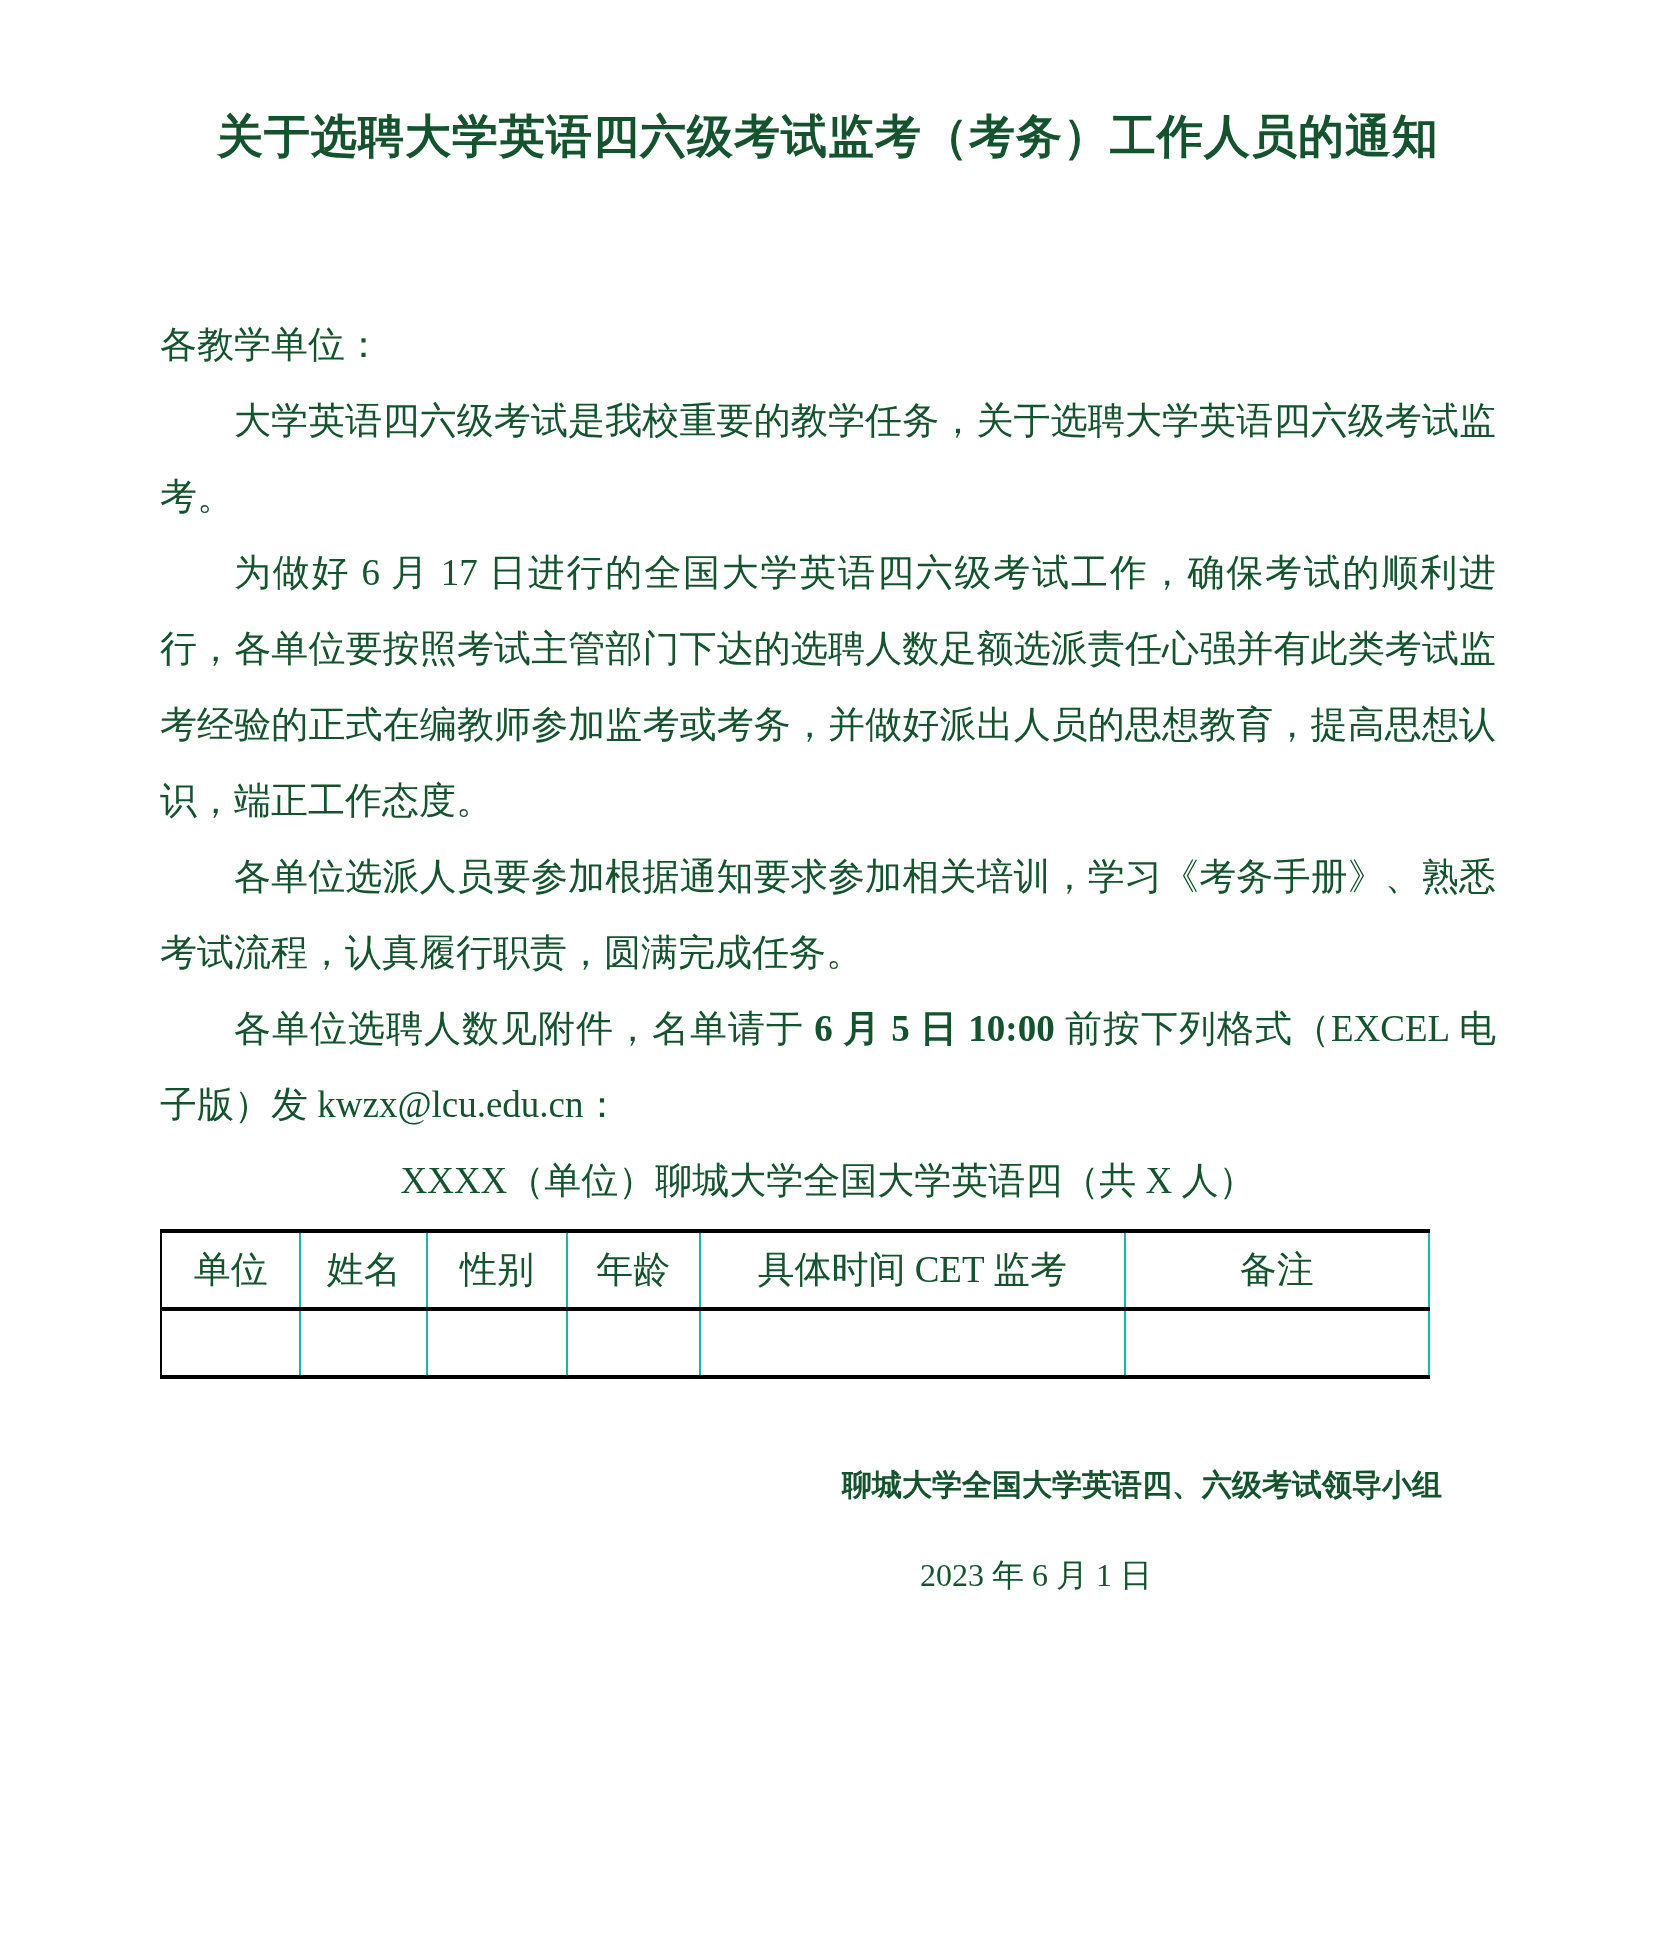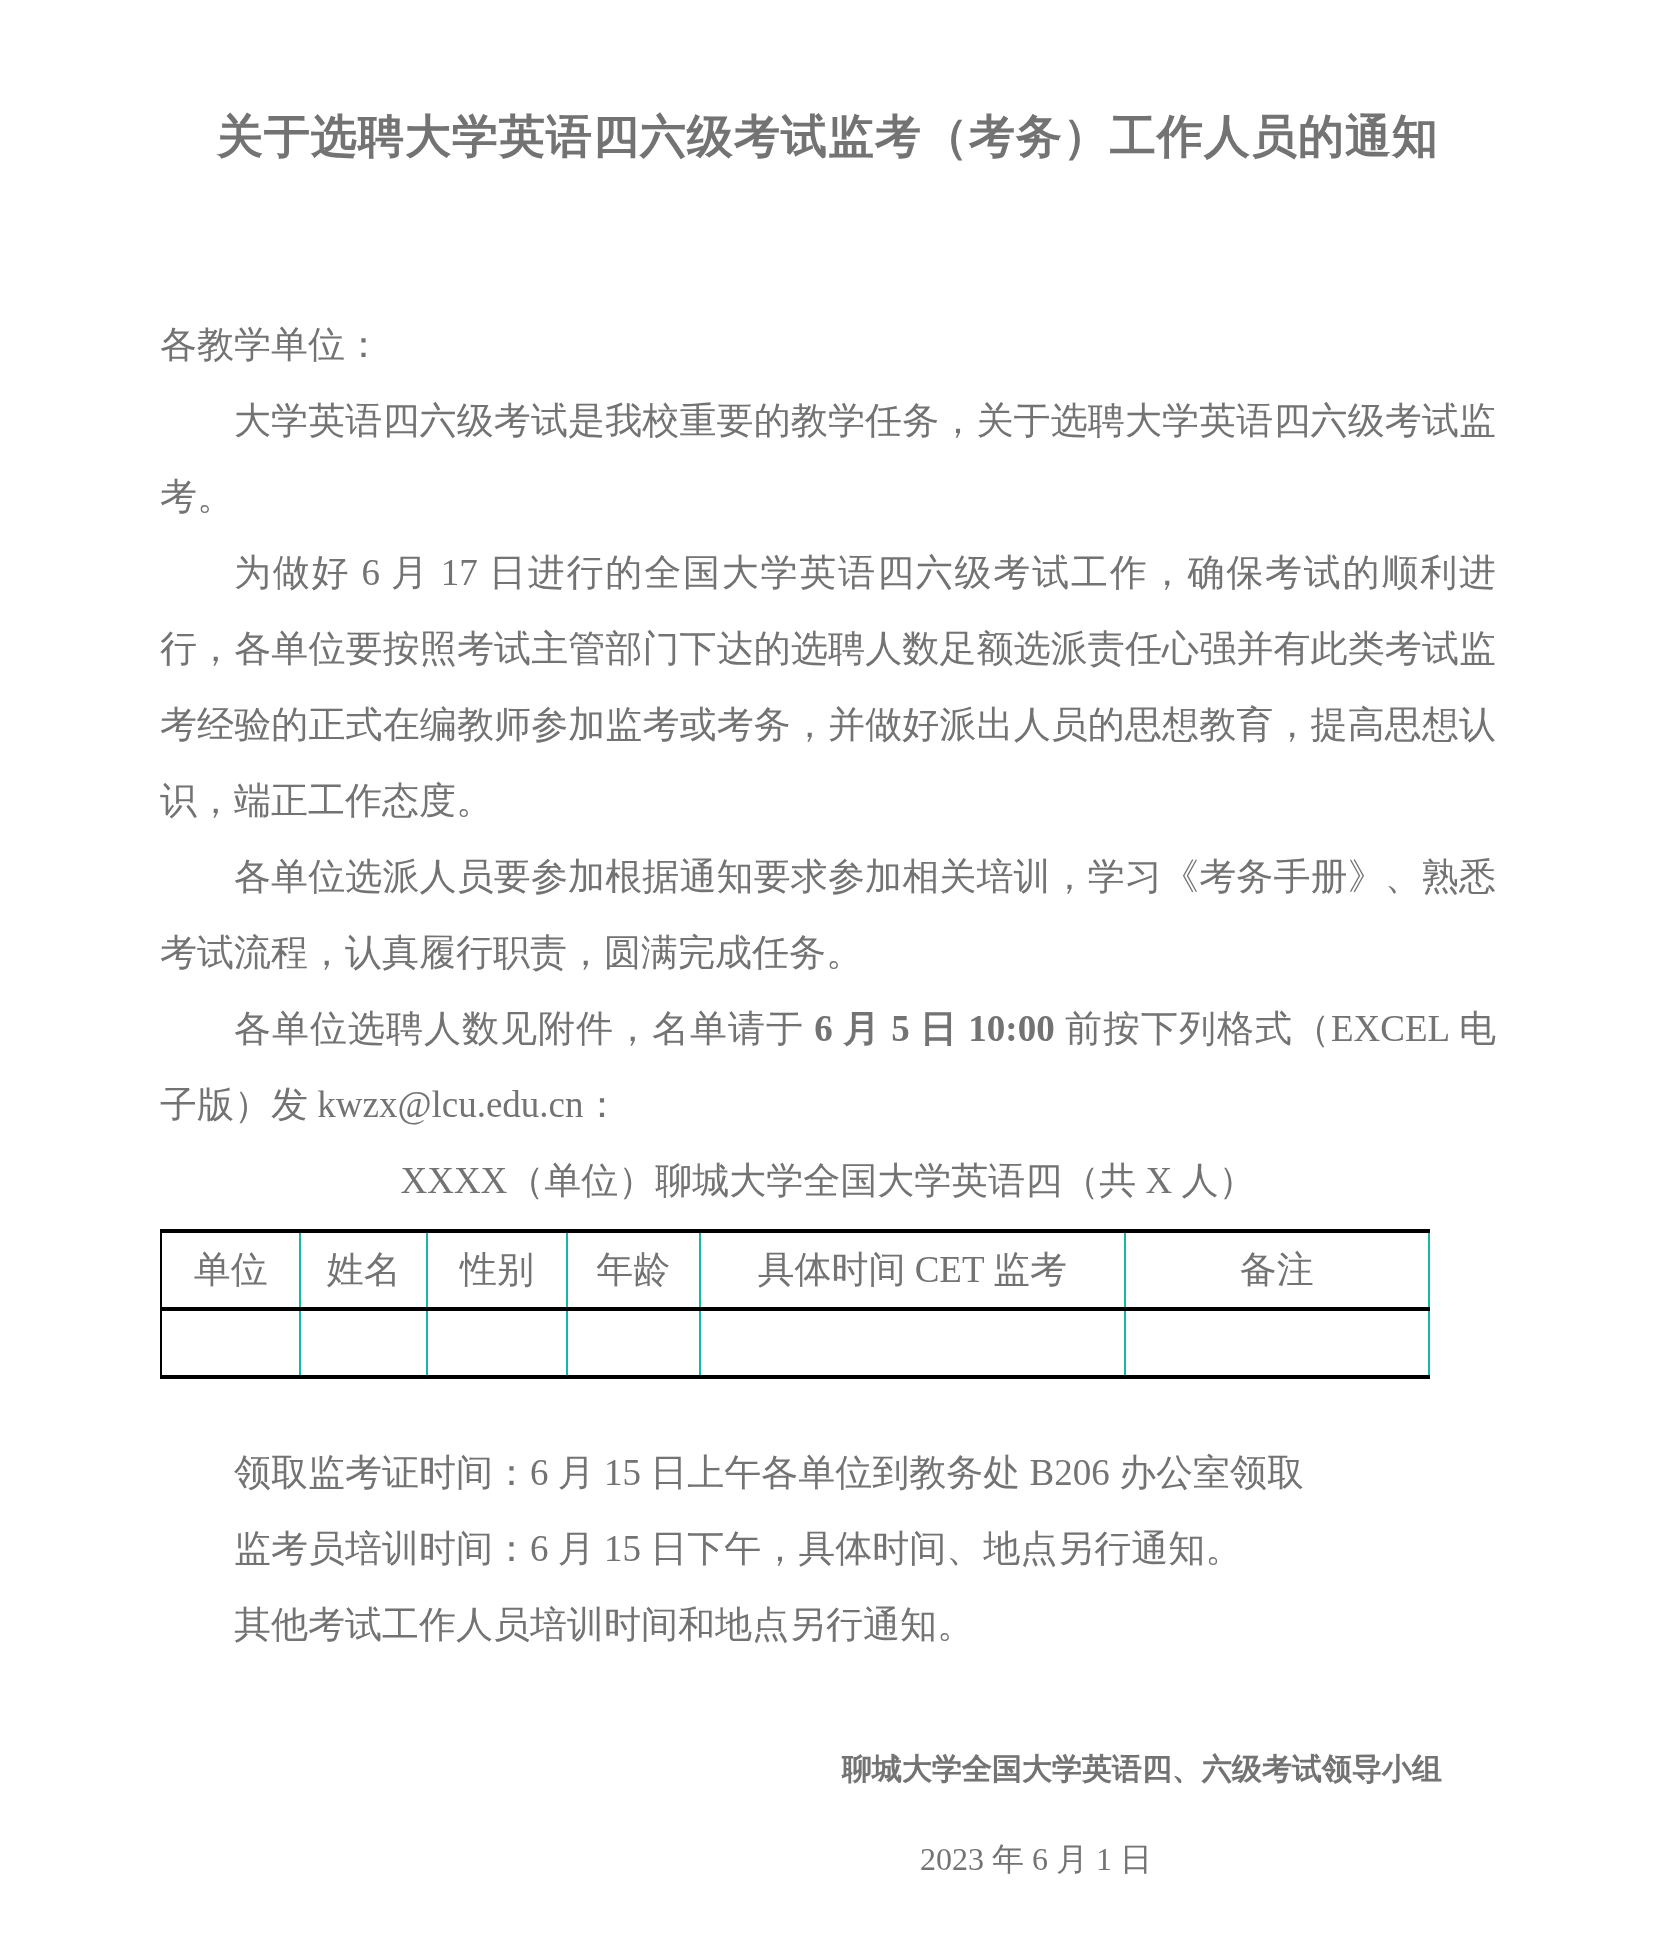--- a/index.html
+++ b/index.html
@@ -6,21 +6,21 @@
     margin: 0;
     padding: 0;
     background: #888;
   }
   .page {
     position: relative;
     width: 1654px;
     height: 1959px;
     margin: 0 auto;
     background: #ffffff;
-    color: #737373;
+    color: #14532d;
     font-family: "Liberation Serif", "DejaVu Serif", serif;
     overflow: hidden;
   }
   .content {
     padding: 105px 158px 0 160px;
   }
   .doc-title {
     margin: 0;
     font-size: 46px;
     line-height: 64px;
@@ -149,23 +149,18 @@
           <td></td>
           <td></td>
           <td></td>
           <td></td>
           <td></td>
           <td></td>
         </tr>
       </tbody>
     </table>
 
-    <div class="notes">
-      <p>领取监考证时间：6 月 15 日上午各单位到教务处 B206 办公室领取</p>
-      <p>监考员培训时间：6 月 15 日下午，具体时间、地点另行通知。</p>
-      <p>其他考试工作人员培训时间和地点另行通知。</p>
-    </div>
 
     <p class="signature">聊城大学全国大学英语四、六级考试领导小组</p>
     <p class="doc-date">2023 年 6 月 1 日</p>
 
   </div>
 </div>
 
 </body></html>

